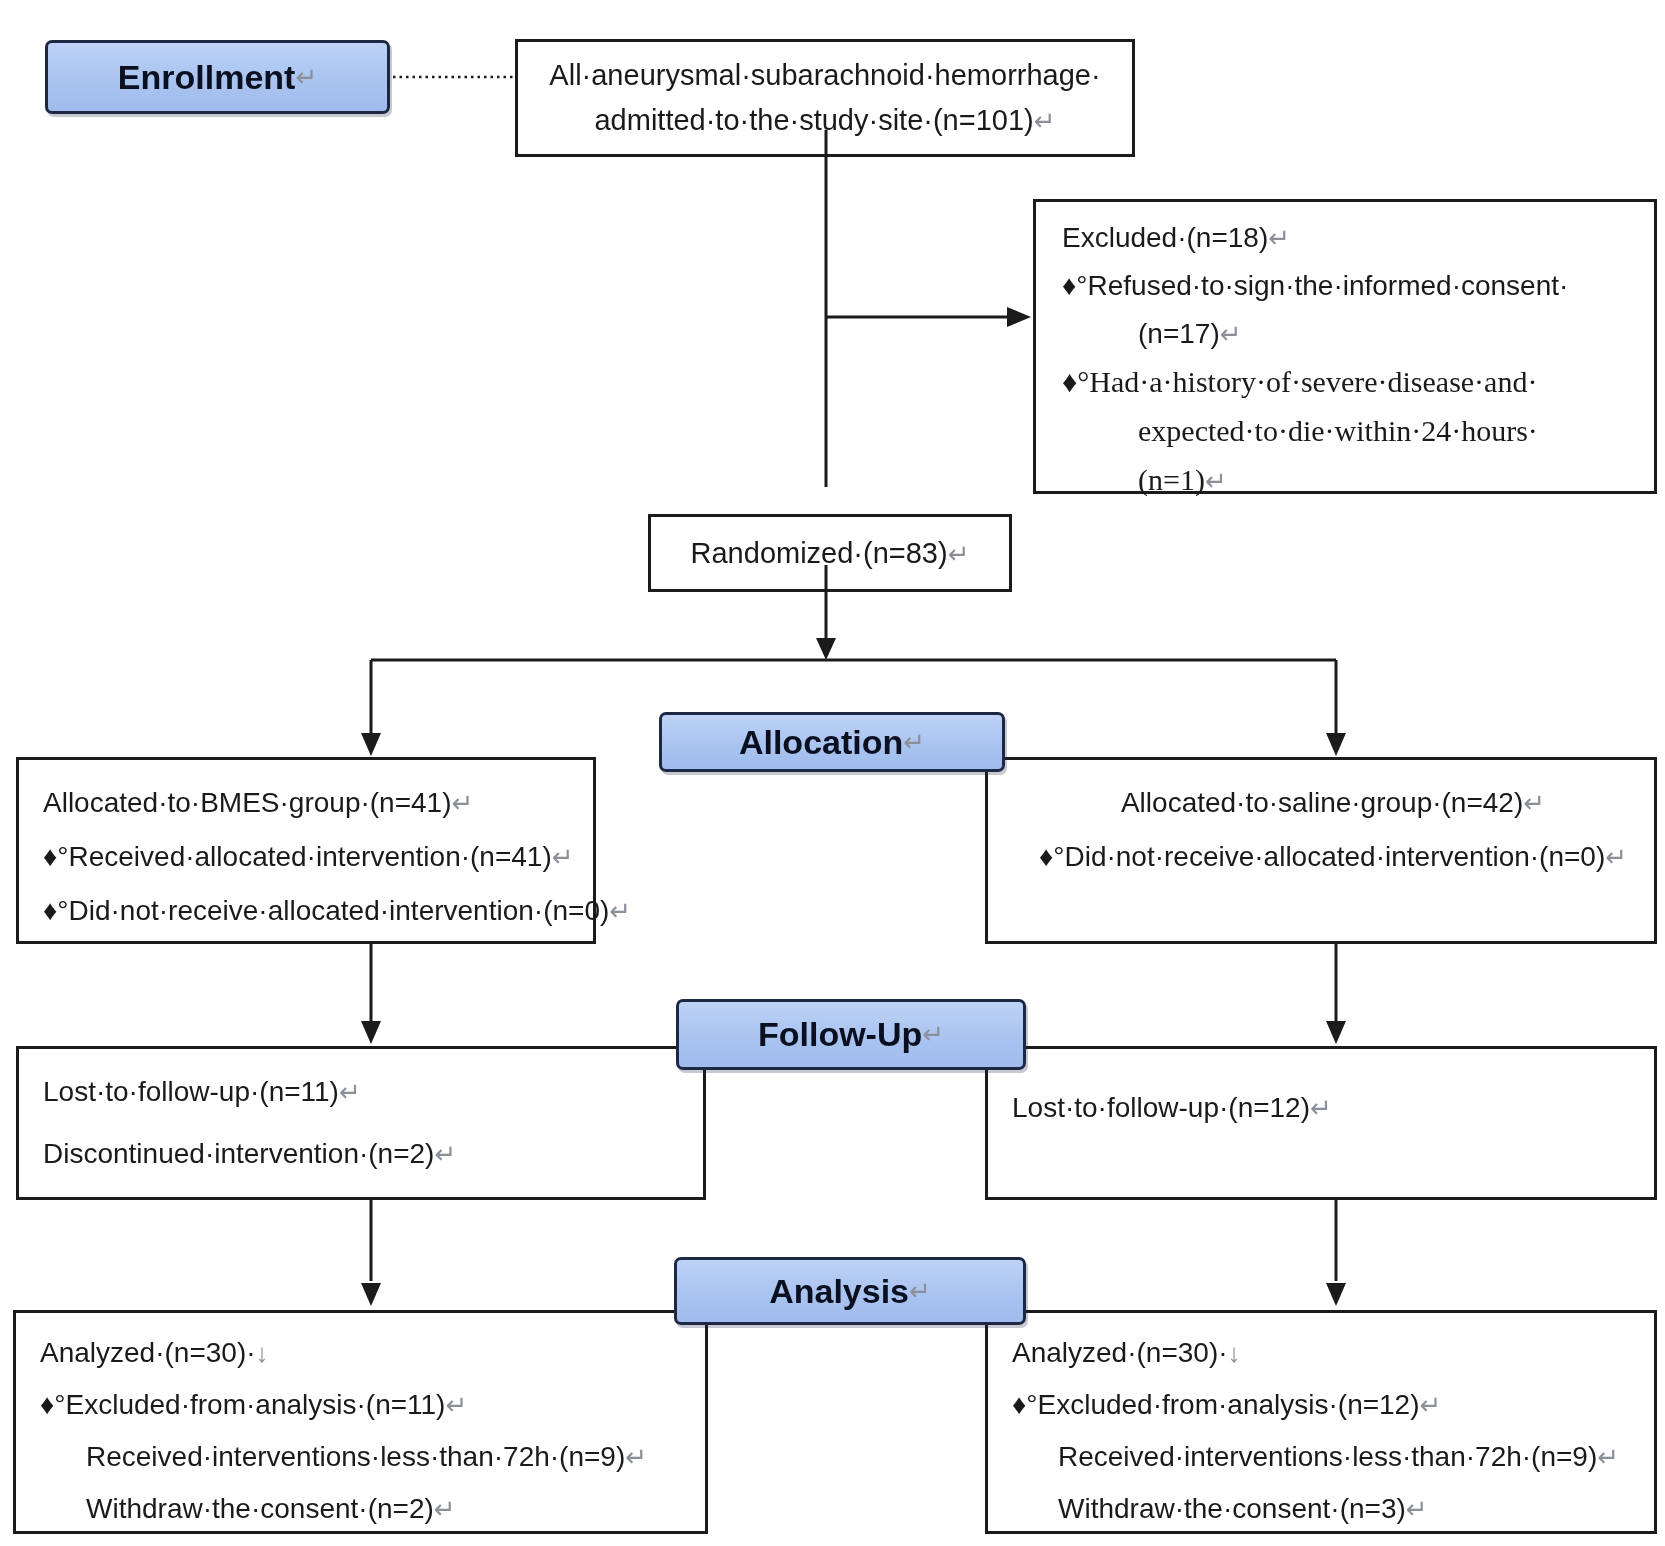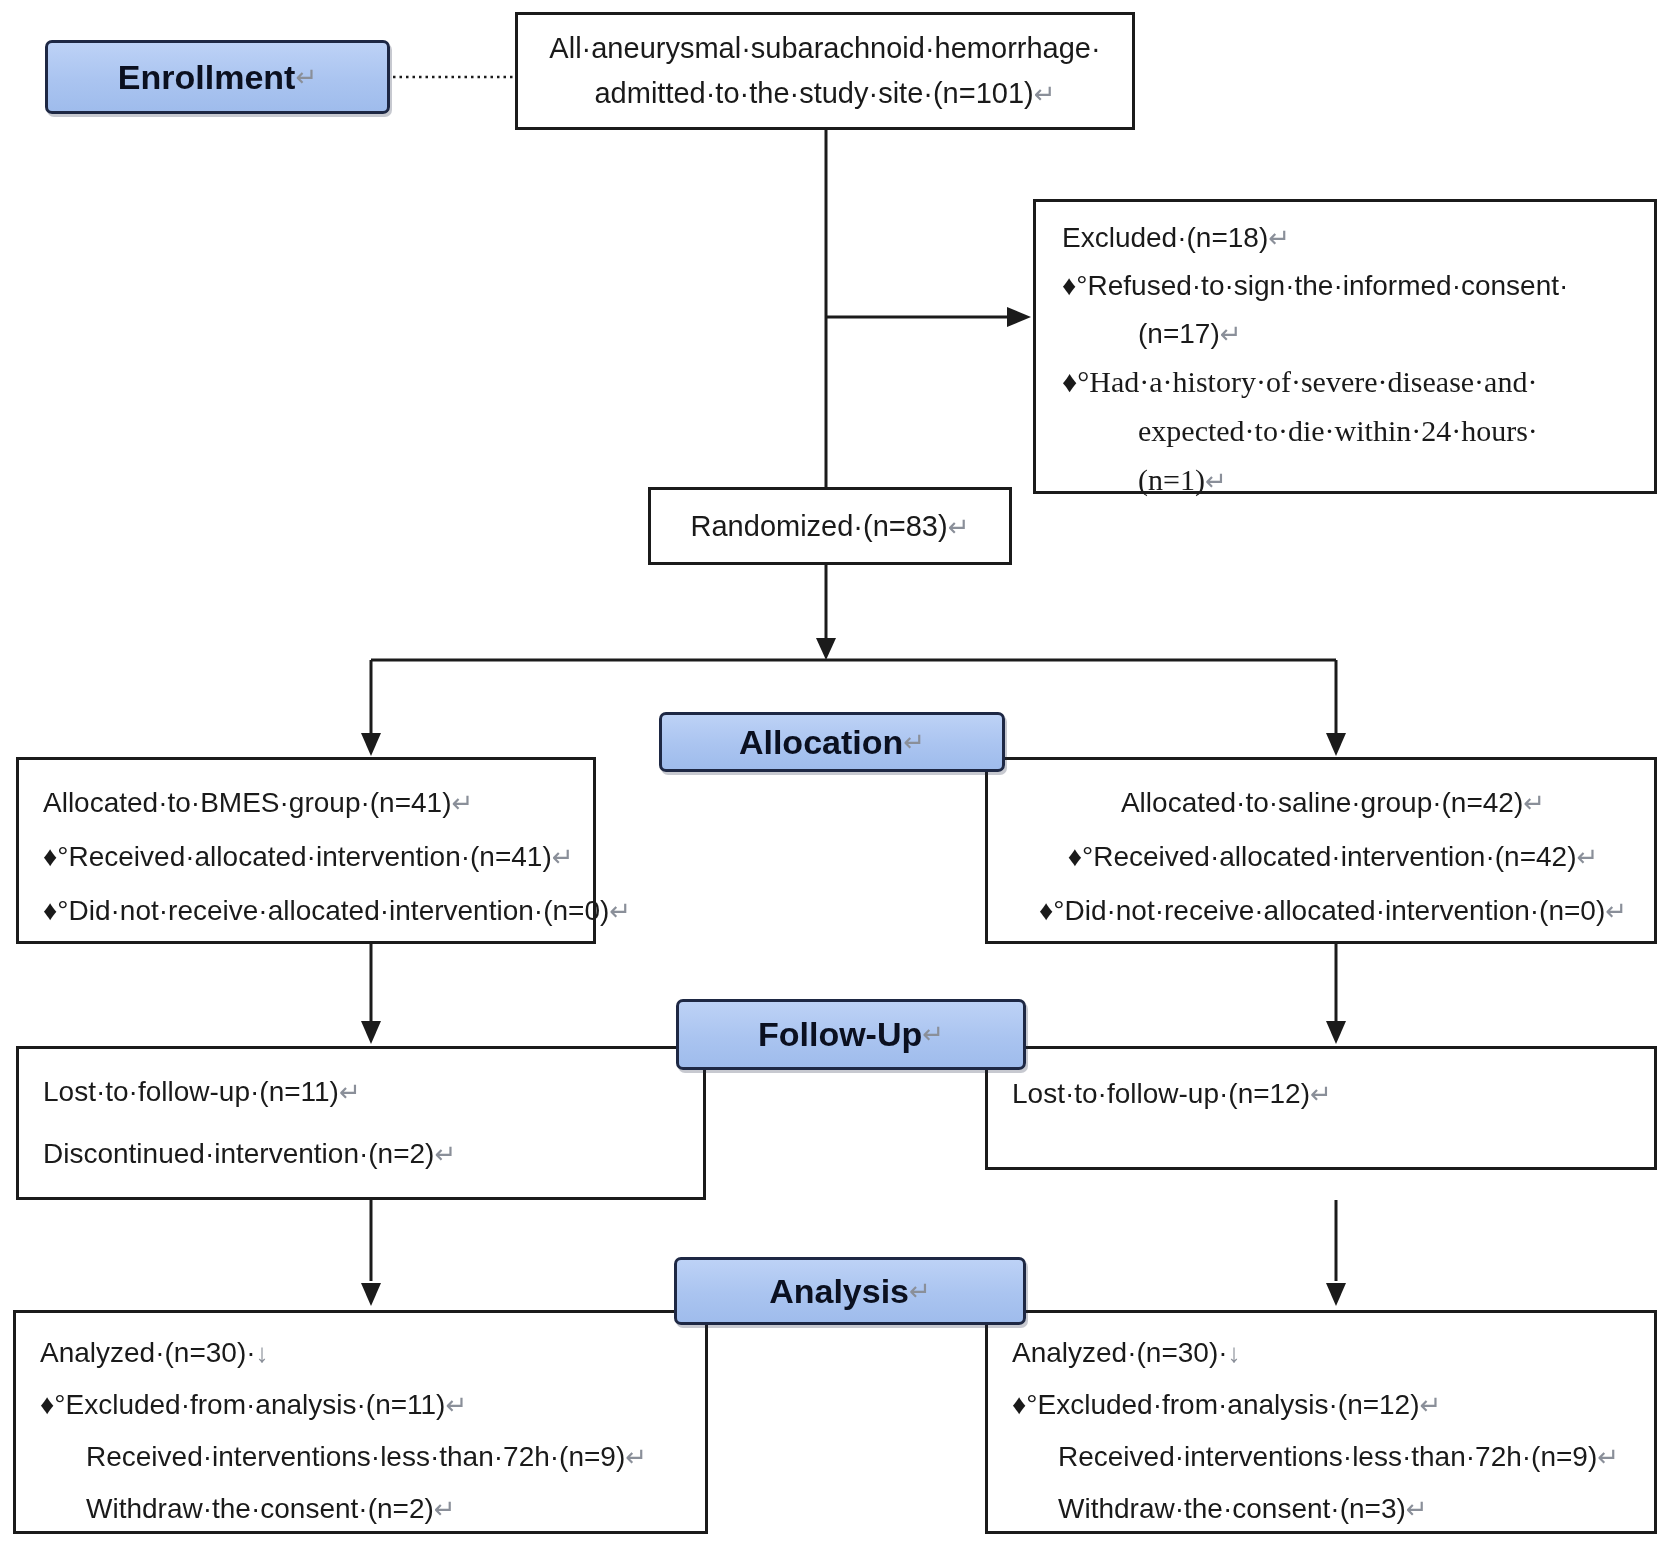--- a/index.html
+++ b/index.html
@@ -15,34 +15,34 @@
   .pill {
     position:absolute; z-index:30; box-sizing:border-box;
     background:linear-gradient(180deg,#bdd2f6 0%, #aac4f0 55%, #9fbcec 100%);
     border:3px solid #1e2844; border-radius:7px;
     display:flex; align-items:center; justify-content:center;
     font-weight:bold; font-size:34px; color:#0b1020;
     box-shadow:2px 3px 0 rgba(30,40,68,0.25);
   }
   .line { white-space:nowrap; }
   .mark { color:#8a8f99; font-size:26px; font-family:"Liberation Sans", sans-serif; font-weight:normal; }
-  .centered { display:flex; flex-direction:column; align-items:center; justify-content:center; text-align:center; }
+  .centered { display:flex; flex-direction:column; align-items:center; justify-content:center; text-align:center;margin-top:27px; }
   .pad { padding:14px 0 0 24px; }
   .serif-line { font-family:"Liberation Serif", serif; font-size:30px; }
   .ind1 { padding-left:76px; }
   .sub  { padding-left:46px; }
   svg.connectors { position:absolute; left:0; top:0; z-index:20; pointer-events:none; }
 
   .box-top        { left:515px;  top:12px;   width:620px; height:118px; font-size:29px; line-height:44px; }
   .box-excluded   { left:1033px; top:170px;  width:624px; height:295px; font-size:28px; line-height:47px; padding:12px 0 0 26px;margin-top:29px; }
   .box-randomized { left:648px;  top:487px;  width:364px; height:78px;  font-size:29px; }
   .box-alloc-l    { left:16px;   top:757px;  width:580px; height:187px; font-size:28px; line-height:53px; padding-top:16px; }
   .box-alloc-r    { left:985px;  top:757px;  width:672px; height:187px; font-size:28px; line-height:53px; padding-top:16px;text-align:center; }
   .box-fu-l       { left:16px;   top:1046px; width:690px; height:154px; font-size:28px; line-height:50px; padding-top:18px; }
-  .box-fu-r       { left:985px;  top:1046px; width:672px; height:124px; font-size:28px; line-height:50px; padding-top:20px; }
+  .box-fu-r       { left:985px;  top:1046px; width:672px; height:154px; font-size:28px; line-height:50px; padding-top:34px; }
   .fu-gap { height:12px; }
   .box-an-l       { left:13px;   top:1310px; width:695px; height:224px; font-size:28px; line-height:52px; padding-top:14px; }
   .box-an-r       { left:985px;  top:1310px; width:672px; height:224px; font-size:28px; line-height:52px; padding-top:14px; }
 
   .pill-enrollment { left:45px;  top:40px;   width:345px; height:74px; }
   .pill-allocation { left:659px; top:712px;  width:346px; height:60px; }
   .pill-followup   { left:676px; top:999px;  width:350px; height:71px; }
   .pill-analysis   { left:674px; top:1257px; width:352px; height:68px; }
 </style>
 </head>
@@ -111,21 +111,20 @@
   </div>
 
   <div class="box box-alloc-l pad">
     <div class="line"><span>Allocated·to·BMES·group·(n=41)</span><span class="mark">↵</span></div>
     <div class="line"><span>♦°Received·allocated·intervention·(n=41)</span><span class="mark">↵</span></div>
     <div class="line"><span>♦°Did·not·receive·allocated·intervention·(n=0)</span><span class="mark">↵</span></div>
   </div>
 
   <div class="box box-alloc-r pad">
     <div class="line"><span>Allocated·to·saline·group·(n=42)</span><span class="mark">↵</span></div>
-    <div class="line"><span>♦°Received·allocated·intervention·(n=42)</span><span class="mark">↵</span></div>
     <div class="line"><span>♦°Did·not·receive·allocated·intervention·(n=0)</span><span class="mark">↵</span></div>
   </div>
 
   <div class="pill pill-followup">
     <span>Follow-Up</span>
       <span class="mark">↵</span>
   </div>
 
   <div class="box box-fu-l pad">
     <div class="line"><span>Lost·to·follow-up·(n=11)</span><span class="mark">↵</span></div>

